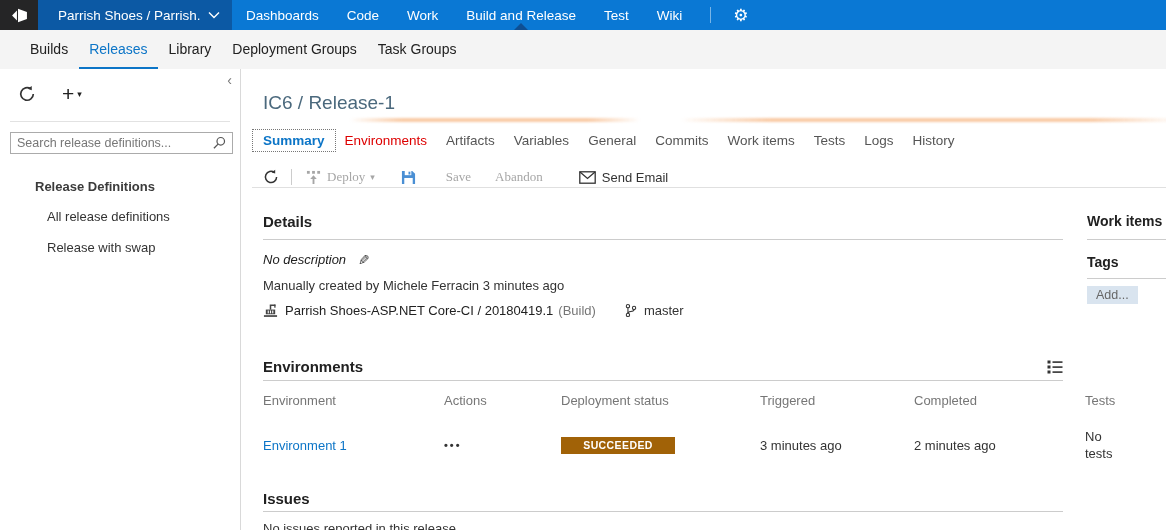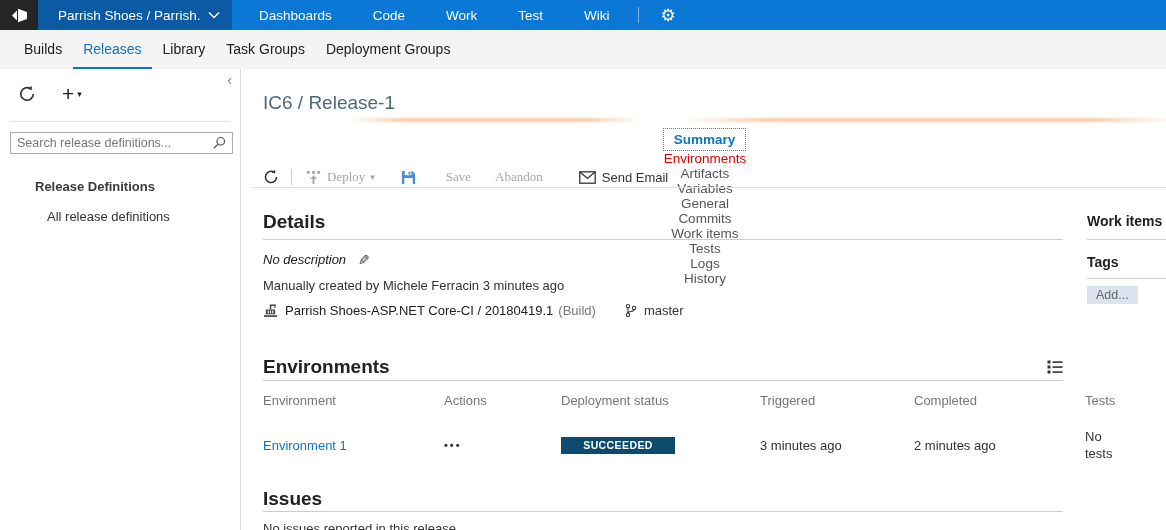--- a/index.html
+++ b/index.html
@@ -12,30 +12,30 @@
   
   .topbar { position:absolute; left:0; top:0; width:1166px; height:30px;
     background:#0a78d4; display:flex; align-items:stretch; }
   .logo-box { width:38px; background:#252526; display:flex; align-items:center; justify-content:center; cursor:pointer; }
   .project-sel { width:194px; background:#0c59a4; color:#fff; font-size:13.5px;
     display:flex; align-items:center; padding:0 12px 0 20px; cursor:pointer; }
   .project-sel .plabel { flex:1; white-space:nowrap; overflow:hidden; }
   .project-sel svg { margin-left:8px; flex:none; }
   .top-nav { display:flex; align-items:stretch; }
   .nav-item { color:#fff; font-size:13.5px; display:flex; align-items:center;
-    padding:0 14px; position:relative; cursor:pointer; white-space:nowrap;margin-left:13px; }
+    padding:0 14px; position:relative; cursor:pointer; white-space:nowrap; }
   .nav-item.active::after { content:""; position:absolute; left:50%; bottom:0;
     transform:translateX(-50%); width:0; height:0;
     border-left:7px solid transparent; border-right:7px solid transparent;
     border-bottom:7px solid #0e4f94; }
   .top-sep { width:1px; height:16px; background:rgba(255,255,255,.45); align-self:center; margin:0 16px 0 14px; }
   .gear { color:#fff; font-size:17px; display:flex; align-items:center; cursor:pointer; padding:0 6px; }
   
   .hubbar { position:absolute; left:0; top:30px; width:1166px; height:39px;
-    background:#f4f4f4; display:flex; align-items:stretch; padding-left:14px; }
+    background:#f4f4f4; display:flex; align-items:stretch; padding-left:20px; }
   .hub-tab { font-size:14px; color:#212121; display:flex; align-items:center;
     padding:0 10px; margin-right:1px; cursor:pointer; border-bottom:2px solid transparent; }
   .hub-tab.active { color:#0c75c7; border-bottom-color:#0c75c7; }
   
   .sidebar { position:absolute; left:0; top:69px; width:241px; bottom:0;
     background:#fff; border-right:1px solid #d9d9d9; }
   .collapse-ch { position:absolute; right:8px; top:4px; color:#777; font-size:14px; cursor:pointer; line-height:14px; }
   .sb-toolbar { display:flex; align-items:center; height:50px; padding-left:18px; }
   .sb-refresh { cursor:pointer; display:flex; }
   .sb-plus { margin-left:26px; cursor:pointer; font-size:21px; color:#212121; font-weight:400; display:flex; align-items:center; }
@@ -45,41 +45,41 @@
   .sb-search input { width:223px; height:22px; border:1px solid #ababab; font-size:12.5px;
     padding:0 24px 0 6px; color:#333; font-family:"Liberation Sans",sans-serif; outline:none; }
   .sb-search input::placeholder { color:#777; }
   .sb-search .mag { position:absolute; right:6px; top:4px; cursor:pointer; }
   .tree { margin-top:18px; font-size:13px; }
   .tree-header { font-weight:bold; color:#3b3b3b; padding:7px 0 7px 35px; cursor:default; }
   .tree-item { color:#333; padding:8px 0 8px 47px; cursor:pointer; }
   
   .main-header { position:absolute; left:263px; top:90px; width:903px; }
   .rel-title { font-size:19px; color:#4b697d; line-height:26px; font-weight:400; }
-  .rel-tabs { display:flex; align-items:center; margin-top:12px; height:24px;flex-direction:column; }
+  .rel-tabs { display:flex; align-items:center; margin-top:12px; height:24px; }
   .rel-tab { font-size:13.5px; color:#555; margin-right:19px; cursor:pointer; white-space:nowrap; }
   .rel-tab.active { color:#0c75c7; font-weight:bold; border:1px dotted #767676; padding:3px 10px; margin-left:-11px; margin-right:9px; }
   .rel-tab.alert { color:#dd0000; }
   .streak { position:absolute; height:4px; border-radius:2px; top:28px;
     background:linear-gradient(90deg, rgba(246,176,120,0), rgba(246,176,120,.65) 18%, rgba(246,176,120,.65) 82%, rgba(246,176,120,0));
     filter:blur(1px); pointer-events:none; }
   .streak.s1 { left:87px; width:290px; }
   .streak.s2 { left:417px; width:500px; }
   
   .rel-toolbar { display:flex; align-items:center; margin-top:12px; height:26px; font-size:13px; }
   .tb-item { display:flex; align-items:center; cursor:pointer; }
   .tb-item .lbl { margin-left:6px; }
   .tb-item.disabled { color:#a6a6a6; cursor:default;font-family:Liberation Serif, serif; }
   .tb-item.enabled { color:#333; }
   .tb-sep { width:1px; height:16px; background:#ccc; margin:0 14px 0 12px; }
   .tb-caret { font-size:9px; margin-left:5px; color:#a6a6a6; }
   .toolbar-divider { position:absolute; left:252px; top:187px; width:914px; height:1px; background:#e0e0e0; }
   
   .content { position:absolute; left:263px; top:187px; width:800px; font-size:13px; }
-  .sec-h { font-size:19px; font-weight:bold; color:#212121; line-height:20px; }
+  .sec-h { font-size:15px; font-weight:bold; color:#212121; line-height:20px; }
   .sec-h.details { margin-top:25px; }
   .divider { height:1px; background:#ccc; }
   .d1 { margin-top:7px; }
   .no-desc-row { margin-top:12px; display:flex; align-items:center; line-height:16px; }
   .no-desc { font-style:italic; color:#212121; }
   .pencil { margin-left:12px; font-size:14px; color:#333; cursor:pointer; transform:scaleX(-1); display:inline-block; }
   .created-row { margin-top:10px; line-height:16px; color:#333; }
   .artifact-row { margin-top:8px; line-height:17px; display:flex; align-items:center; color:#212121; }
   .artifact-row .muted { color:#767676; }
   .artifact-row .icon { margin-right:7px; display:flex; }
@@ -87,21 +87,21 @@
   .branch-wrap .bname { margin-left:6px; color:#333; }
   .env-head-row { margin-top:38px; display:flex; align-items:center; justify-content:space-between; }
   .list-icon { cursor:pointer; display:flex; }
   .d2 { margin-top:3px; }
   .env-grid { display:grid; grid-template-columns:133px 69px 151px 106px 123px 1fr;gap:48px; }
   .env-grid.hdr { margin-top:12px; color:#767676; line-height:16px; }
   .env-grid.row { margin-top:19px; line-height:17px; color:#333; align-items:center; }
   .env-link { color:#0c75c7; cursor:pointer; }
   .dots { font-size:11px; letter-spacing:2px; color:#333; cursor:pointer; font-weight:bold; }
   .badge { display:inline-block; width:114px; height:17px; line-height:17px; text-align:center;
-    background:#0c4a6e; color:#fff; font-size:10.5px; font-weight:bold; letter-spacing:.4px; }
+    background:#a16207; color:#fff; font-size:10.5px; font-weight:bold; letter-spacing:.4px; }
   .sec-h.issues { margin-top:27px; }
   .d3 { margin-top:2px; }
   .issues-empty { margin-top:9px; line-height:16px; color:#333; }
   
   .rpanel { position:absolute; left:1087px; top:211px; width:79px; font-size:13px; }
   .rp-h { font-size:14px; font-weight:bold; color:#212121; line-height:20px; white-space:nowrap; }
   .rp-div { height:1px; background:#ccc; margin-top:8px; }
   .rp-h.tags { margin-top:12px; }
   .rp-div.t { margin-top:6px; }
   .add-btn { margin-top:7px; display:inline-block; background:#d9e4ef; color:#666;
@@ -125,33 +125,34 @@
     <span>
       <svg width="12" height="8" viewBox="0 0 12 8">
           <path d="M1 1.5 L6 6.5 L11 1.5" fill="none" stroke="#fff" stroke-width="1.4"></path>
         </svg>
     </span>
   </div>
   <div class="top-nav">
     <div class="nav-item">Dashboards</div>
     <div class="nav-item">Code</div>
     <div class="nav-item">Work</div>
+    <div class="nav-item active">Build and Release</div>
     <div class="nav-item">Test</div>
     <div class="nav-item">Wiki</div>
   </div>
   <div class="top-sep"></div>
   <div class="gear">⚙</div>
 </div>
 
 <div class="hubbar">
   <div class="hub-tab">Builds</div>
   <div class="hub-tab active">Releases</div>
   <div class="hub-tab">Library</div>
+  <div class="hub-tab">Deployment Groups</div>
   <div class="hub-tab">Task Groups</div>
-  <div class="hub-tab">Deployment Groups</div>
 </div>
 
 <div class="sidebar">
   <div class="collapse-ch">‹</div>
   <div class="sb-toolbar">
     <span class="sb-refresh">
       <svg width="18" height="18" viewBox="0 0 16 16">
         <path d="M13.6 8 a5.6 5.6 0 1 1 -2.2 -4.5" fill="none" stroke="#333" stroke-width="1.5"></path>
         <path d="M12.2 0.8 L12.2 4.6 L8.6 3.4 Z" fill="#333"></path>
       </svg>
@@ -167,20 +168,21 @@
     <span class="mag">
       <svg width="14" height="14" viewBox="0 0 16 16">
         <circle cx="10" cy="6" r="4.3" fill="none" stroke="#555" stroke-width="1.4"></circle>
         <line x1="6.9" y1="9.3" x2="2.2" y2="14" stroke="#555" stroke-width="1.5"></line>
       </svg>
     </span>
   </div>
   <div class="tree">
     <div class="tree-header">Release Definitions</div>
     <div class="tree-item">All release definitions</div>
+    <div class="tree-item">Release with swap</div>
   </div>
 </div>
 
 <div class="main-header">
   <div class="rel-title">IC6 / Release-1</div>
   <div class="streak s1"></div>
   <div class="streak s2"></div>
   <div class="rel-tabs">
     <span class="rel-tab active">Summary</span>
     <span class="rel-tab alert">Environments</span>

